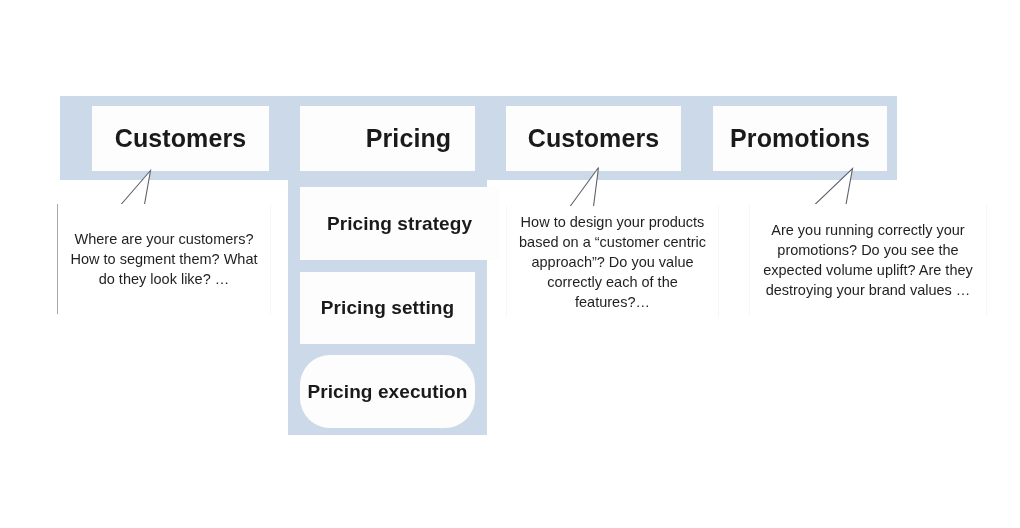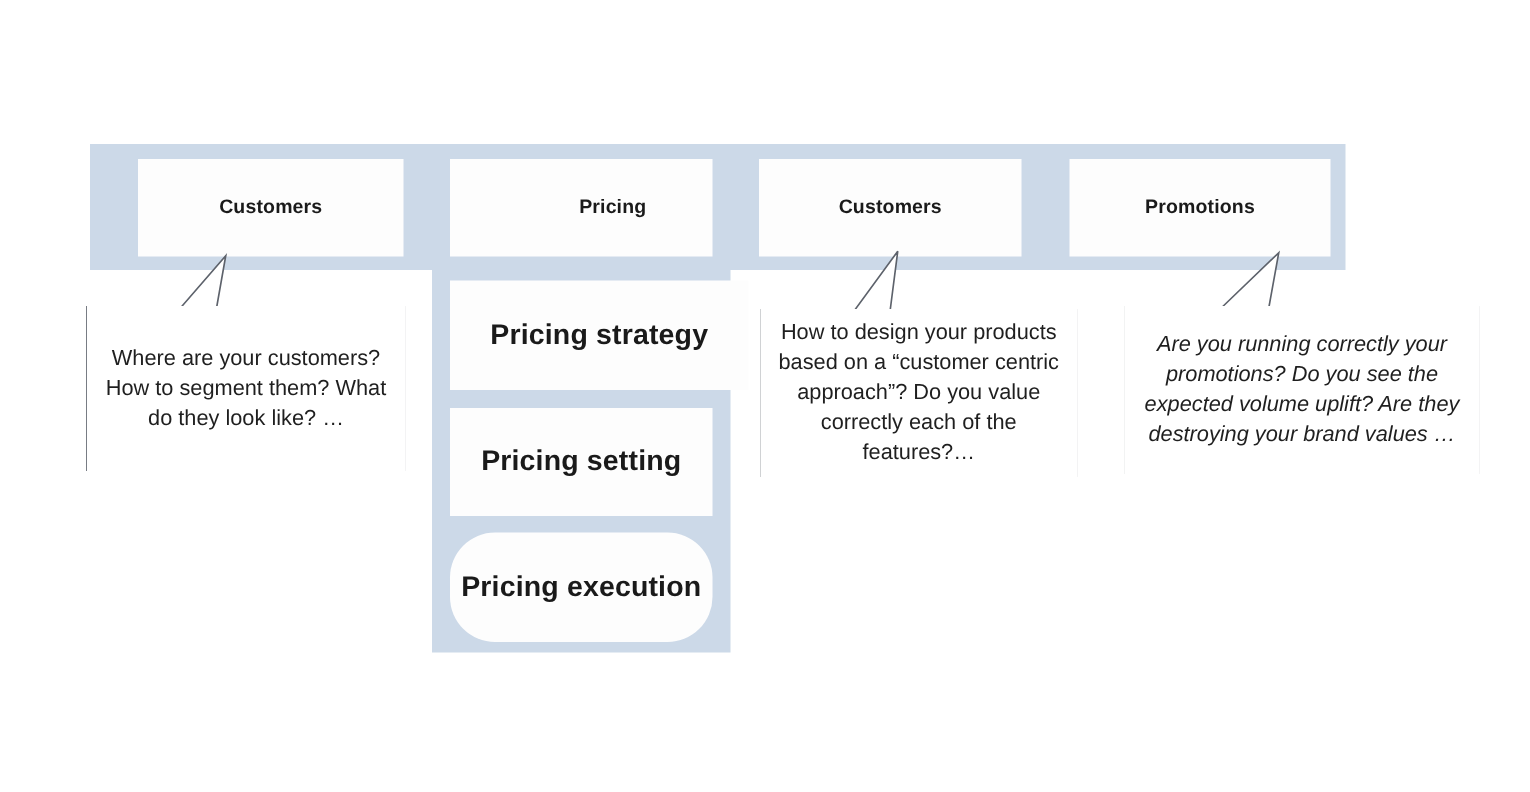--- a/index.html
+++ b/index.html
@@ -34,21 +34,21 @@
   
   .pillar-box {
     position: absolute;
     background: #fdfdfd;
     display: flex;
     align-items: center;
     justify-content: center;
     text-align: center;
     color: #1a1a1a;
     font-weight: bold;
-    font-size: 13px;
+    font-size: 25px;
     letter-spacing: 0.1px;
     line-height: 1.15;
     box-sizing: border-box;
     padding: 0 6px;
   }
   .pillar-box.sub { font-size: 19px; }
 
   #box-customers { left: 92px;  top: 106px; width: 177px; height: 65px; }
   #box-pricing   { left: 300px; top: 106px; width: 175px; height: 65px; padding-left: 48px; }
   #box-products  { left: 506px; top: 106px; width: 175px; height: 65px; }
@@ -70,21 +70,21 @@
     color: #1f1f1f;
     font-size: 14.5px;
     line-height: 1.38;
     padding: 6px 10px;
     z-index: 3;
   }
   .callout-text { display: block; width: 100%; }
 
   #callout-customers  { left: 58px;  top: 204px; width: 212px; height: 110px; }
   #callout-products   { left: 507px; top: 206px; width: 211px; height: 112px; }
-  #callout-promotions { left: 750px; top: 204px; width: 236px; height: 112px; font-style: italic; }
+  #callout-promotions { left: 750px; top: 204px; width: 236px; height: 112px; }
 
   
   #outlines {
     position: absolute;
     left: 0; top: 0;
     width: 1020px;
     height: 528px;
     z-index: 2;
     pointer-events: none;
   }

